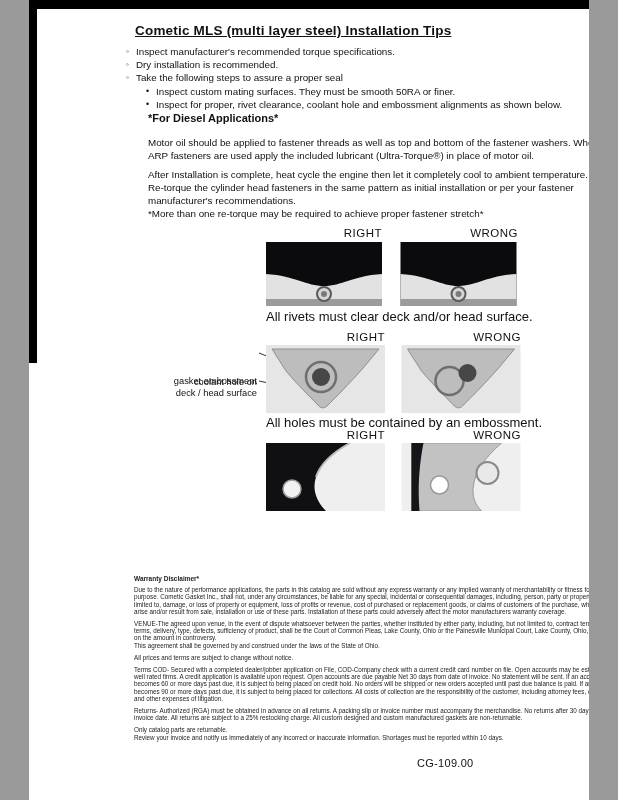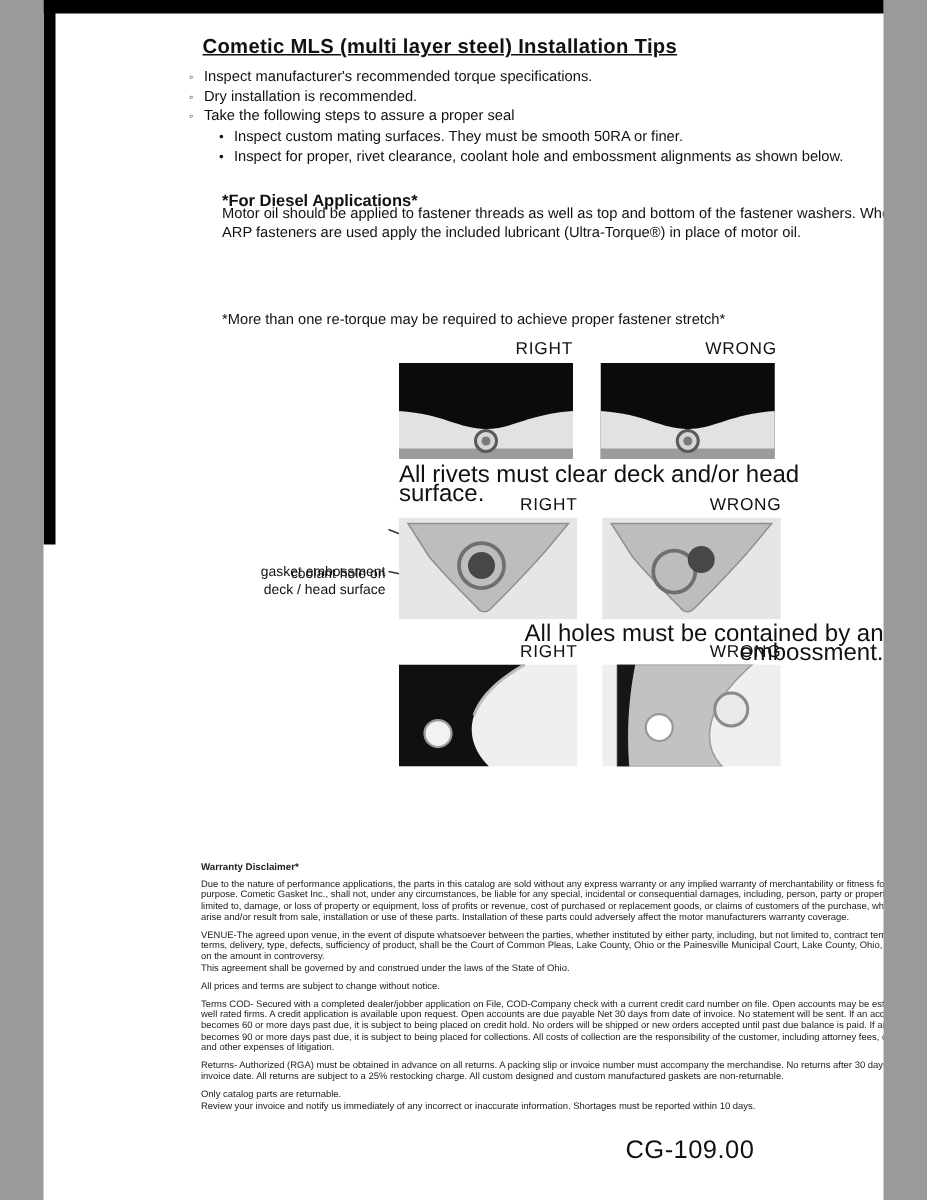--- a/index.html
+++ b/index.html
@@ -12,38 +12,38 @@
 
   .title { position:absolute; left:106px; top:23px; font-size:13.5px; font-weight:bold;
            text-decoration:underline; letter-spacing:.2px; }
 
   .tips { position:absolute; left:97px; top:45px; font-size:9.8px; line-height:13.2px; }
   .tip-row { display:flex; align-items:flex-start; }
   .tip-row .bullet { width:10px; font-size:8px; line-height:13.2px; }
   .tip-row.sub { margin-left:20px; }
   .tip-row.sub .bullet { font-size:9px; }
 
-  .diesel-heading { position:absolute; left:119px; top:128px; font-size:11px; font-weight:bold; }
+  .diesel-heading { position:absolute; left:119px; top:112px; font-size:11px; font-weight:bold; }
   .diesel-p1 { position:absolute; left:119px; top:136px; width:452px; font-size:9.8px; line-height:13px; }
   .diesel-p2 { position:absolute; left:119px; top:168px; width:445px; font-size:9.8px; line-height:13px; }
   .diesel-note { position:absolute; left:119px; top:208px; font-size:9.8px; }
 
   .diag-label { position:absolute; font-size:11.5px; letter-spacing:.5px; text-align:right; }
   .diag-img { position:absolute; }
   .diag-img svg { display:block; width:100%; height:100%; }
-  .diag-caption { position:absolute; font-size:16px; line-height:13px; }
+  .diag-caption { position:absolute; font-size:13px; line-height:13px; }
 
   .ann { position:absolute; font-size:9.3px; line-height:10.8px; text-align:right; }
   .ann-lines { position:absolute; left:228px; top:349px; width:64px; height:46px; }
 
   .disclaimer { position:absolute; left:105px; top:575px; width:492px; font-size:6.3px; line-height:7.2px; color:#222; }
   .disclaimer h4 { font-size:6.5px; font-weight:bold; margin-bottom:4px; }
   .disclaimer p { margin-bottom:5px; white-space:pre-line; }
 
-  .footer-code { position:absolute; left:388px; top:757px; font-size:17px; letter-spacing:.3px;text-align:center; }
+  .footer-code { position:absolute; left:388px; top:757px; font-size:11px; letter-spacing:.3px;text-align:center; }
 </style>
 </head>
 <body>
 
 <div class="page">
 
   <div class="bar-top"></div>
   <div class="bar-left"></div>
 
   <div class="title">Cometic MLS (multi layer steel) Installation Tips</div>
@@ -66,20 +66,21 @@
       <span>Inspect custom mating surfaces.  They must be smooth 50RA or finer.</span>
     </div>
     <div class="tip-row sub">
       <span class="bullet">•</span>
       <span>Inspect for proper, rivet clearance, coolant hole and embossment alignments as shown below.</span>
     </div>
   </div>
 
   <div class="diesel-heading">*For Diesel Applications*</div>
   <div class="diesel-p1">Motor oil should be applied to fastener threads as well as top and bottom of the fastener washers. When ARP fasteners are used apply the included lubricant (Ultra-Torque®) in place of motor oil.</div>
+  <div class="diesel-p2">After Installation is complete, heat cycle the engine then let it completely cool to ambient temperature. Re-torque the cylinder head fasteners in the same pattern as initial installation or per your fastener manufacturer's recommendations.</div>
   <div class="diesel-note">*More than one re-torque may be required to achieve proper fastener stretch*</div>
 
   <div class="diag-label" style="left:237px; top:227px; width:116px;">RIGHT</div>
   <div class="diag-label" style="left:370px; top:227px; width:119px;">WRONG</div>
 
   <div class="diag-img" style="left:237px; top:242px; width:116px; height:64px;">
     <svg viewBox="0 0 116 64">
       <rect width="116" height="64" fill="#0b0b0e"></rect>
       <path d="M0,32 C30,34 40,44 58,44 C76,44 86,34 116,32 L116,64 L0,64 Z" fill="#e2e2e2"></path>
       <rect y="57" width="116" height="7" fill="#9b9b9b"></rect>

